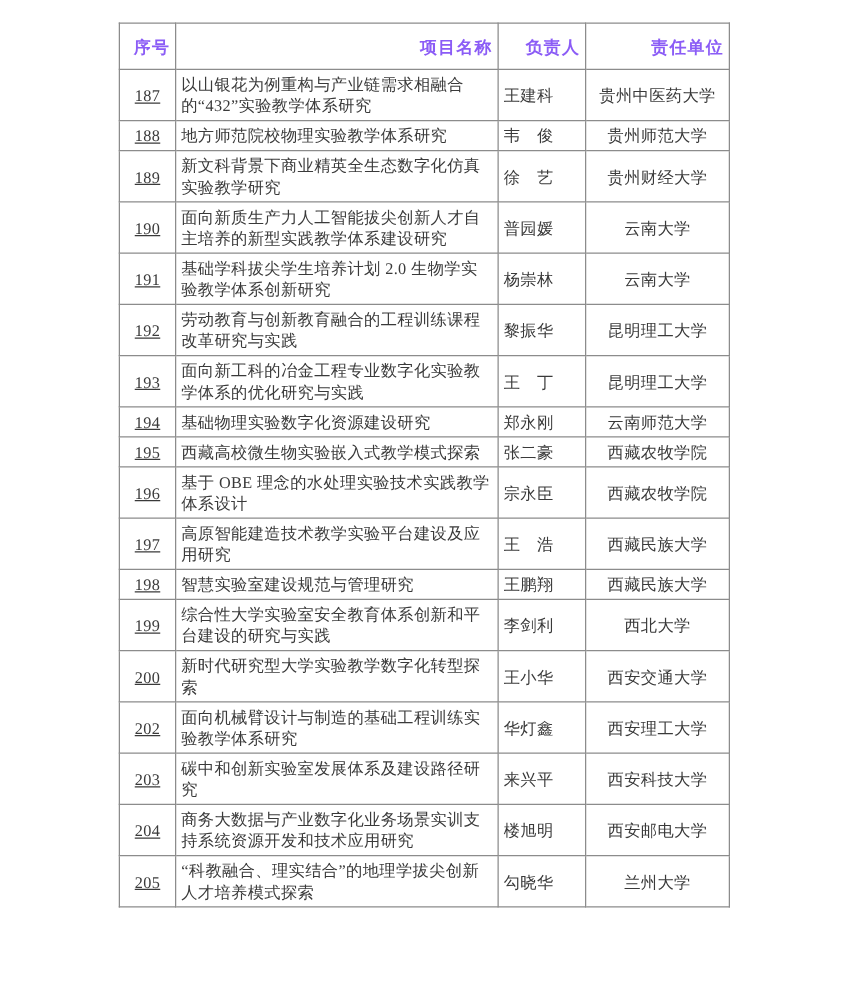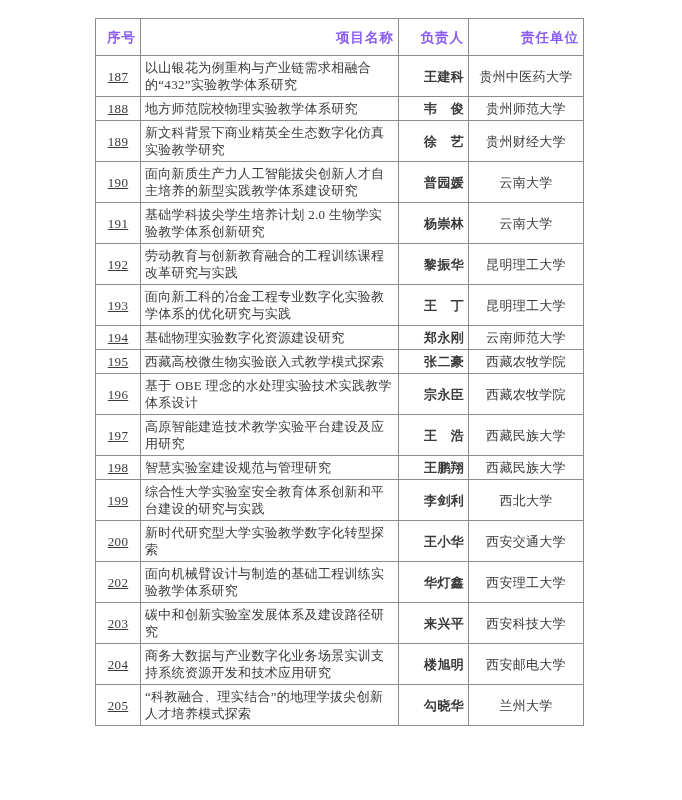--- a/index.html
+++ b/index.html
@@ -58,22 +58,21 @@
     font-family: "Liberation Serif", "DejaVu Serif", serif;
     letter-spacing: 0.5px;
     text-decoration: underline;
   }
   td.col-name {
     text-align: left;
     padding-left: 7px;
     padding-right: 5px;
   }
   td.col-leader {
-    text-align: right;
-    font-weight: bold;
+    text-align: left;
   }
   td.col-unit {
     text-align: center;
   }
 </style>
 </head>
 <body>
 
 <div class="page">
   <table class="project-table">

